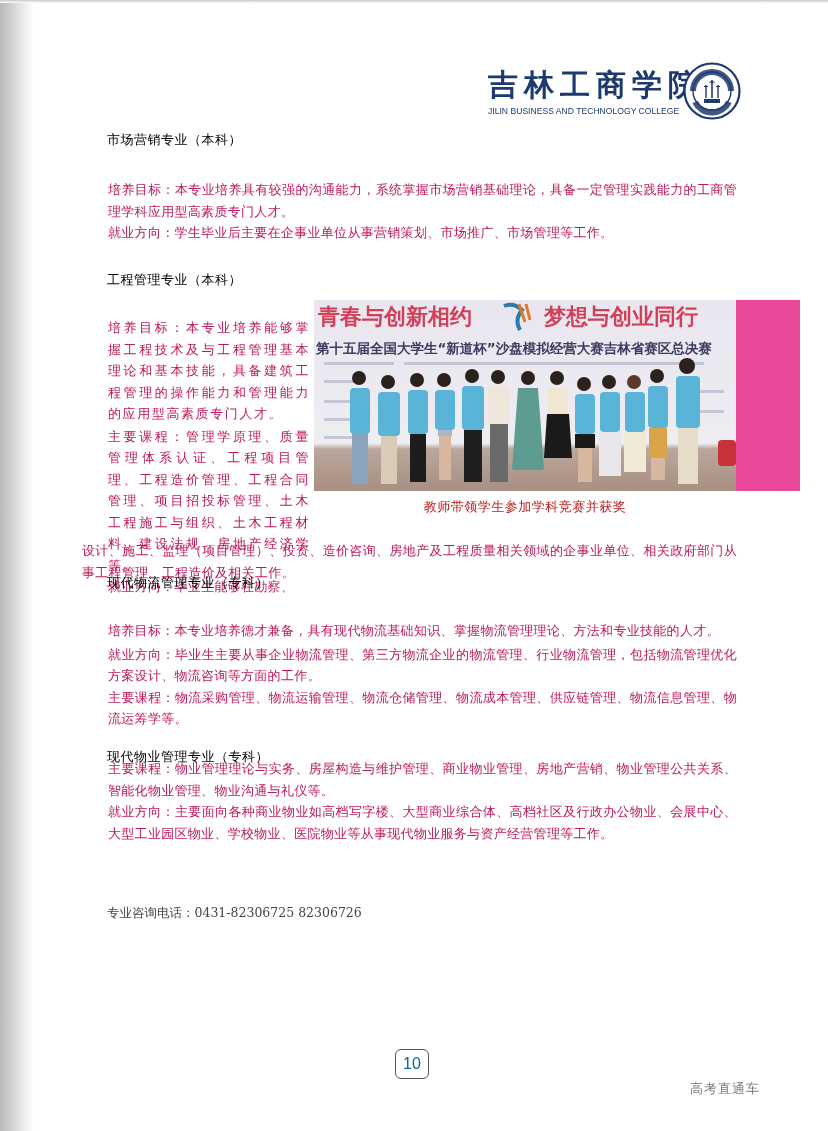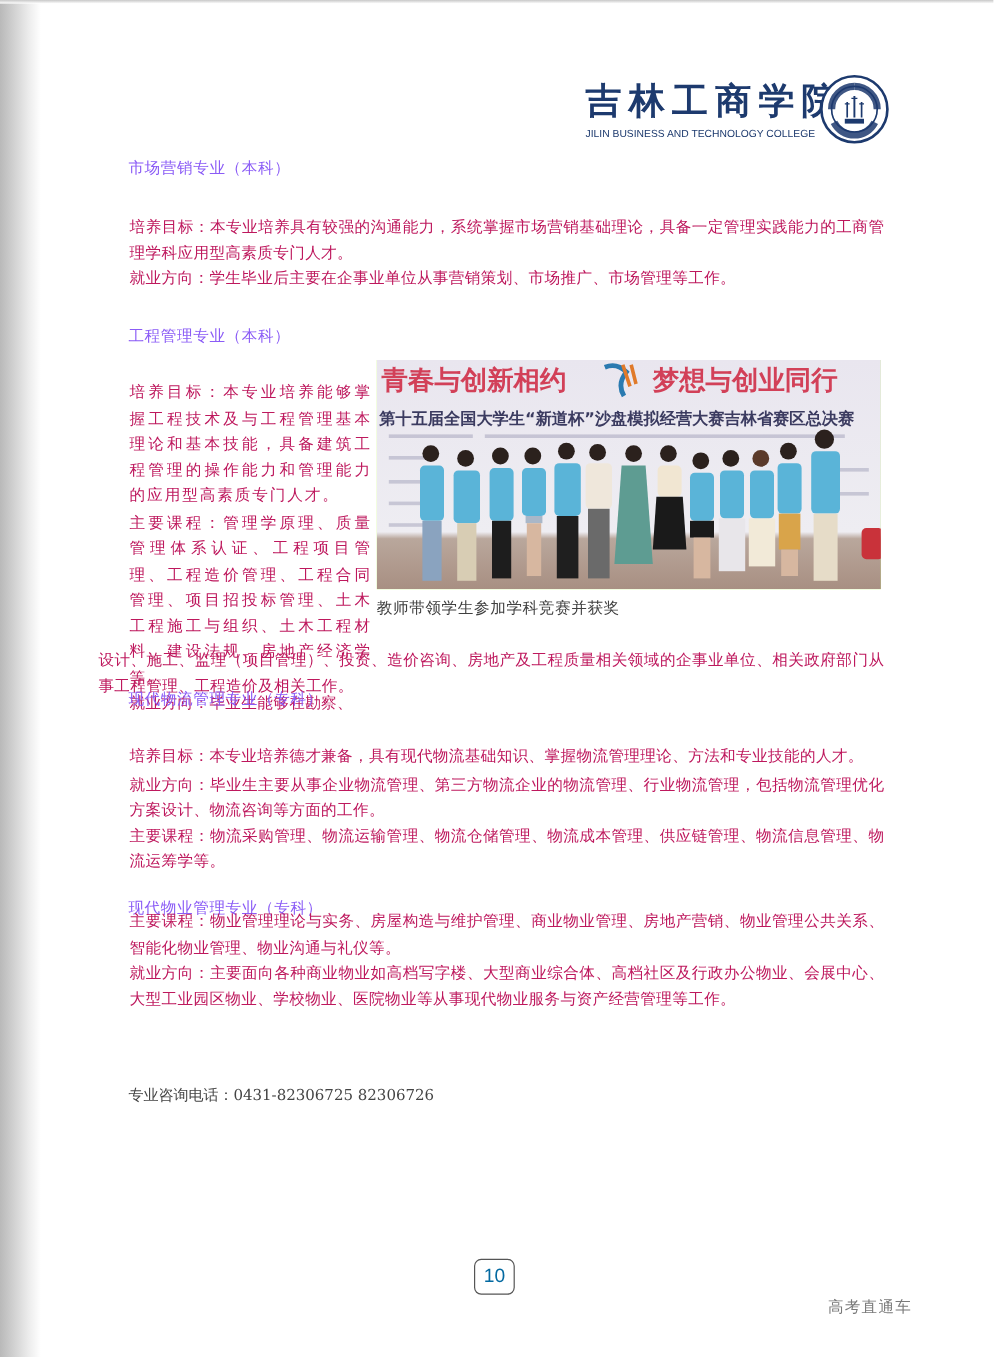--- a/index.html
+++ b/index.html
@@ -34,38 +34,38 @@
     .logo-en {
       font-family: "Liberation Sans", sans-serif; font-size: 8.6px;
       color: #1d3a6e; letter-spacing: 0px; margin-top: 5px; white-space: nowrap;
     }
     .seal {
       position: absolute; left: 195px; top: 0px; width: 58px; height: 58px;
     }
     
     .heading {
       position: absolute; left: 107px;
-      font-size: 13px; color: #8b5cf6; letter-spacing: 0.5px;
+      font-size: 13px; color: #000000; letter-spacing: 0.5px;
       white-space: nowrap;
     }
     .para {
       position: absolute; font-size: 13px; line-height: 21.5px;
       color: #be185d; letter-spacing: 0.3px; text-align: justify; margin-top: 20px;
     }
     .para .indent { padding-left: 26px; }
     .full { left: 82px; width: 655px; }
     .narrow { left: 82px; width: 228px; letter-spacing: 1.6px; line-height: 21.5px; }
     .photo {
-      position: absolute; left: 314px; top: 300px; width: 420px; height: 191px;
-      overflow: hidden; background: #bef264;
+      position: absolute; left: 314px; top: 300px; width: 486px; height: 191px;
+      overflow: hidden; background: #ec4899;
     }
     .photo svg { display: block; }
     .caption {
       position: absolute; left: 314px; top: 498px; width: 422px;
-      text-align: left; font-size: 13px; color: #404040; letter-spacing: 0.5px;
+      text-align: center; font-size: 13px; color: #b91c1c; letter-spacing: 0.5px;
     }
     .contact {
       position: absolute; left: 107px; top: 905px; font-size: 12.5px; color: #444;
       white-space: nowrap;
     }
     .pagenum {
       position: absolute; left: 395px; top: 1049px; width: 34px; height: 30px;
       border: 1.5px solid #555; border-radius: 6px; display: flex;
       align-items: center; justify-content: center;
       font-family: "Liberation Sans", sans-serif; font-size: 16px; color: #0369a1;

